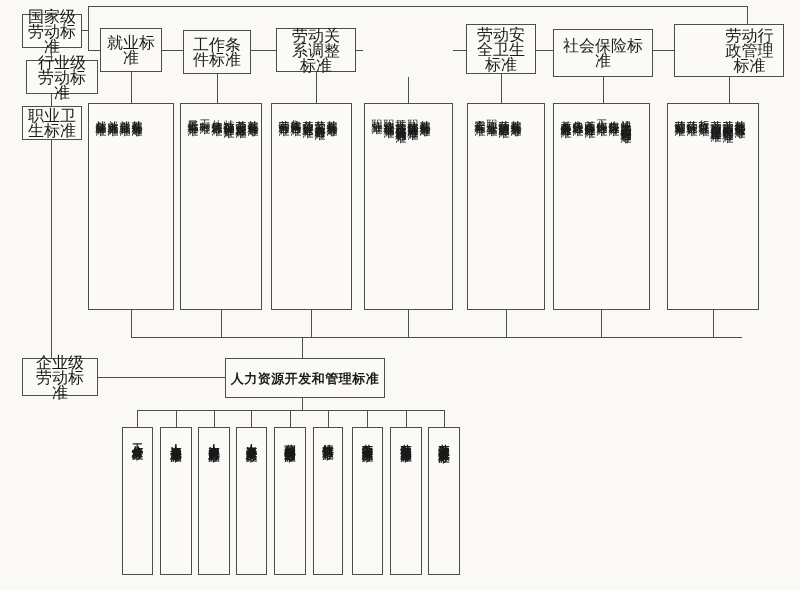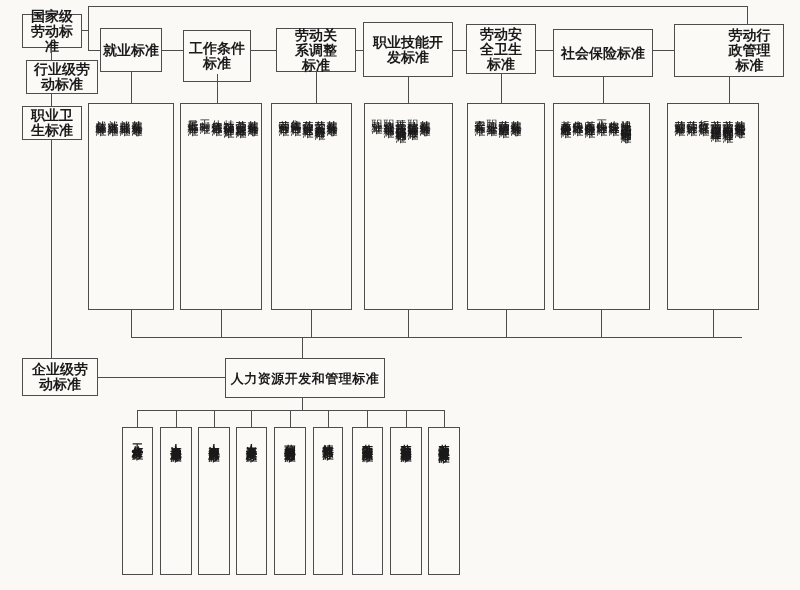--- a/index.html
+++ b/index.html
@@ -11,21 +11,21 @@
     overflow:hidden;
   }
   .box{
     position:absolute;box-sizing:border-box;
     border:1px solid var(--line,#4d4d4d);
     background:var(--boxbg,#fbfaf7);
     display:flex;align-items:center;justify-content:center;
     text-align:center;
   }
   .node-label{
-    font-size:14px;line-height:15px;font-weight:bold;
+    font-size:16px;line-height:15px;font-weight:normal;
     display:inline-block;
   }
   .hub-label{font-size:13px;font-weight:bold;letter-spacing:.5px;}
   .list{
     position:absolute;box-sizing:border-box;
     border:1px solid var(--line,#4d4d4d);
     background:var(--boxbg,#fbfaf7);
     padding:7px 0 0 6px;
     writing-mode:vertical-lr;text-orientation:upright;
   }
@@ -68,43 +68,40 @@
 
 <div class="box" style="left: 100px; top: 28px; width: 62px; height: 44px; justify-content: center;">
       <span class="node-label" style="width: 56px;">就业标准</span>
     </div>
     <div class="list" style="left: 88px; top: 103px; width: 86px; height: 207px;">
       <div class="vitem">就业年龄标准</div>
       <div class="vitem">就业准入标准</div>
       <div class="vitem">就业形式标准</div>
       <div class="vitem">其他有关标准等</div>
     </div>
-    <div class="box" style="left: 183px; top: 30px; width: 68px; height: 52px; text-align: center;">
+    <div class="box" style="left: 183px; top: 30px; width: 68px; height: 44px; text-align: center;">
       <span class="node-label" style="width: 56px;">工作条件标准</span>
     </div>
     <div class="list" style="left: 180px; top: 103px; width: 82px; height: 207px;">
       <div class="vitem">最低工资标准</div>
       <div class="vitem">工时标准</div>
       <div class="vitem">休息休假标准</div>
       <div class="vitem">特殊劳动保护标准</div>
       <div class="vitem">劳动定员定额标准</div>
       <div class="vitem">其他有关标准等</div>
     </div>
     <div class="box" style="left: 276px; top: 28px; width: 80px; height: 44px;">
       <span class="node-label" style="width: 52px;">劳动关系调整标准</span>
     </div>
     <div class="list" style="left: 271px; top: 103px; width: 81px; height: 207px;">
       <div class="vitem">劳动合同标准</div>
       <div class="vitem">集体合同标准</div>
       <div class="vitem">劳动争议处理标准</div>
       <div class="vitem">劳动关系三方协商标准</div>
       <div class="vitem">其他有关标准等</div>
-    </div>
-    <div class="box" style="left: 363px; top: 22px; width: 90px; height: 55px;">
-      <span class="node-label" style="width: 76px;">职业技能开发标准</span>
     </div>
     <div class="list" style="left: 364px; top: 103px; width: 89px; height: 207px;">
       <div class="vitem">职业标准</div>
       <div class="vitem">职业资格证书标准</div>
       <div class="vitem">技工学校及职业培训机构标准</div>
       <div class="vitem">职业技能等级考核标准</div>
       <div class="vitem">其他有关标准等</div>
     </div>
     <div class="box" style="left: 466px; top: 24px; width: 70px; height: 50px;">
       <span class="node-label" style="width: 52px;">劳动安全卫生标准</span>

